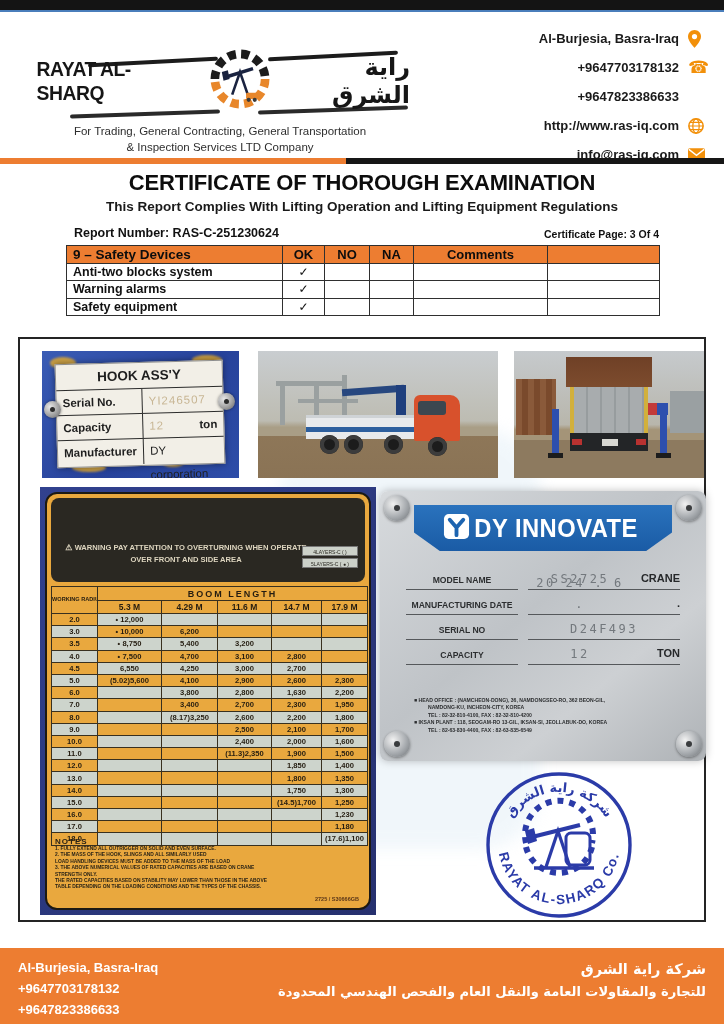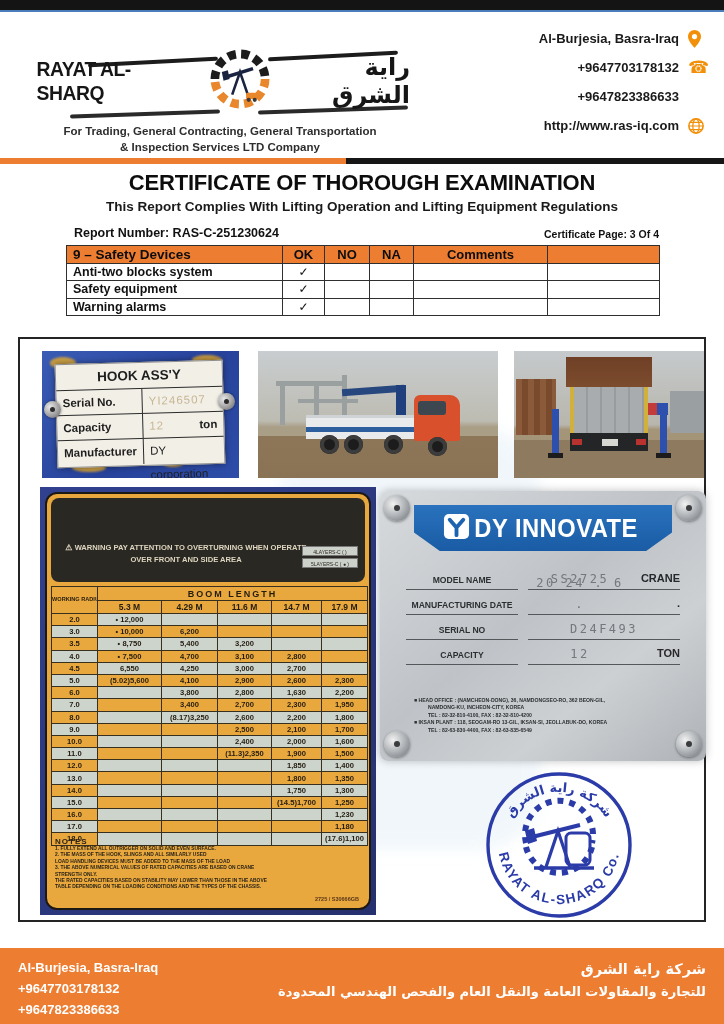--- a/index.html
+++ b/index.html
@@ -18,21 +18,21 @@
   .header { left:0; top:14px; width:724px; height:144px; }
   .logo-area { position:absolute; left:30px; top:6px; width:380px; height:132px; }
   .swoosh { position:absolute; background:#1c1c1c; border-radius:3px; }
   .swoosh.s1 { left:58px; top:40px; width:130px; height:4px; transform:rotate(-3deg); }
   .swoosh.s2 { left:238px; top:34px; width:130px; height:4px; transform:rotate(-3deg); }
   .swoosh.s3 { left:40px; top:92px; width:150px; height:4px; transform:rotate(-2deg); background:#2a2a2a; }
   .swoosh.s4 { left:228px; top:88px; width:150px; height:4px; transform:rotate(-2deg); background:#2a2a2a; }
   .logo-row { position:absolute; left:0; top:22px; width:380px; display:flex; align-items:center; justify-content:center; gap:8px; }
   .logo-en { font-size:21px; font-weight:bold; letter-spacing:-.5px; color:#161616; transform:scaleX(.92); }
   .logo-ar { font-family:"DejaVu Sans", sans-serif; font-size:24px; font-weight:bold; color:#161616; }
-  .tagline { position:absolute; left:0; top:104px; width:380px; text-align:center; font-size:11.5px; font-weight:bold; color:#2e2e2e; line-height:1.35; }
+  .tagline { position:absolute; left:0; top:104px; width:380px; text-align:center; font-size:11.5px; font-weight:normal; color:#2e2e2e; line-height:1.35; }
   .contacts { position:absolute; right:16px; top:10px; width:290px; }
   .c-row { display:flex; justify-content:flex-end; align-items:center; height:29px; }
   .c-txt { font-size:13px; font-weight:600; color:#1a1a1a; }
   .c-ico { width:20px; margin-left:9px; display:flex; align-items:center; }
   .phone-glyph { font-size:17px; color:#f2900a; line-height:1; }
 
   
   .divider { left:0; top:158px; width:724px; height:6px; display:flex; }
   .divider .d-orange { width:346px; background:#ED7D31; }
   .divider .d-black { flex:1; background:#161616; }
@@ -202,20 +202,29 @@
       <span class="c-txt">+9647823386633</span>
       <span class="c-ico"></span>
     </div>
     <div class="c-row">
       <span class="c-txt">http://www.ras-iq.com</span>
       <span class="c-ico">
         <svg width="16" height="16" viewBox="0 0 18 18">
             <circle cx="9" cy="9" r="8" fill="none" stroke="#f2900a" stroke-width="1.8"></circle>
             <ellipse cx="9" cy="9" rx="3.6" ry="8" fill="none" stroke="#f2900a" stroke-width="1.4"></ellipse>
             <path d="M1 9 h16 M2.2 5 h13.6 M2.2 13 h13.6" stroke="#f2900a" stroke-width="1.4" fill="none"></path>
+          </svg>
+      </span>
+    </div>
+    <div class="c-row">
+      <span class="c-txt">info@ras-iq.com</span>
+      <span class="c-ico">
+        <svg width="17" height="13" viewBox="0 0 20 15">
+            <rect x="0" y="0" width="20" height="15" rx="2" fill="#f2900a"></rect>
+            <path d="M1 1.5 L10 8.5 L19 1.5" fill="none" stroke="#ffffff" stroke-width="1.6"></path>
           </svg>
       </span>
     </div>
   </div>
 </div>
 
 <div class="abs divider">
   <div class="d-orange"></div>
   <div class="d-black"></div>
 </div>
@@ -249,29 +258,29 @@
   <tbody>
       <tr>
         <td class="lbl">Anti-two blocks system</td>
         <td class="chk">✓</td>
         <td class="chk"></td>
         <td class="chk"></td>
         <td class="chk"></td>
         <td class="chk"></td>
       </tr>
       <tr>
-        <td class="lbl">Safety equipment</td>
+        <td class="lbl">Warning alarms</td>
         <td class="chk">✓</td>
         <td class="chk"></td>
         <td class="chk"></td>
         <td class="chk"></td>
         <td class="chk"></td>
       </tr>
       <tr>
-        <td class="lbl">Warning alarms</td>
+        <td class="lbl">Safety equipment</td>
         <td class="chk">✓</td>
         <td class="chk"></td>
         <td class="chk"></td>
         <td class="chk"></td>
         <td class="chk"></td>
       </tr>
     </tbody>
 </table>
 
 <div class="abs photo-box">

